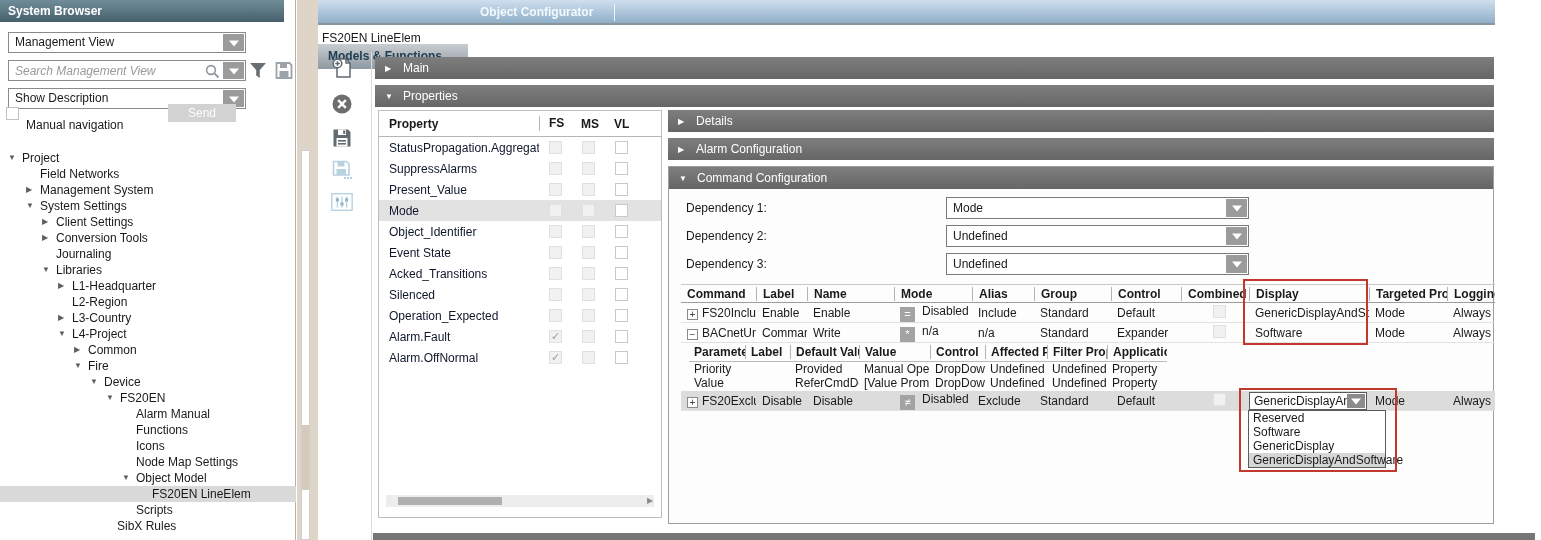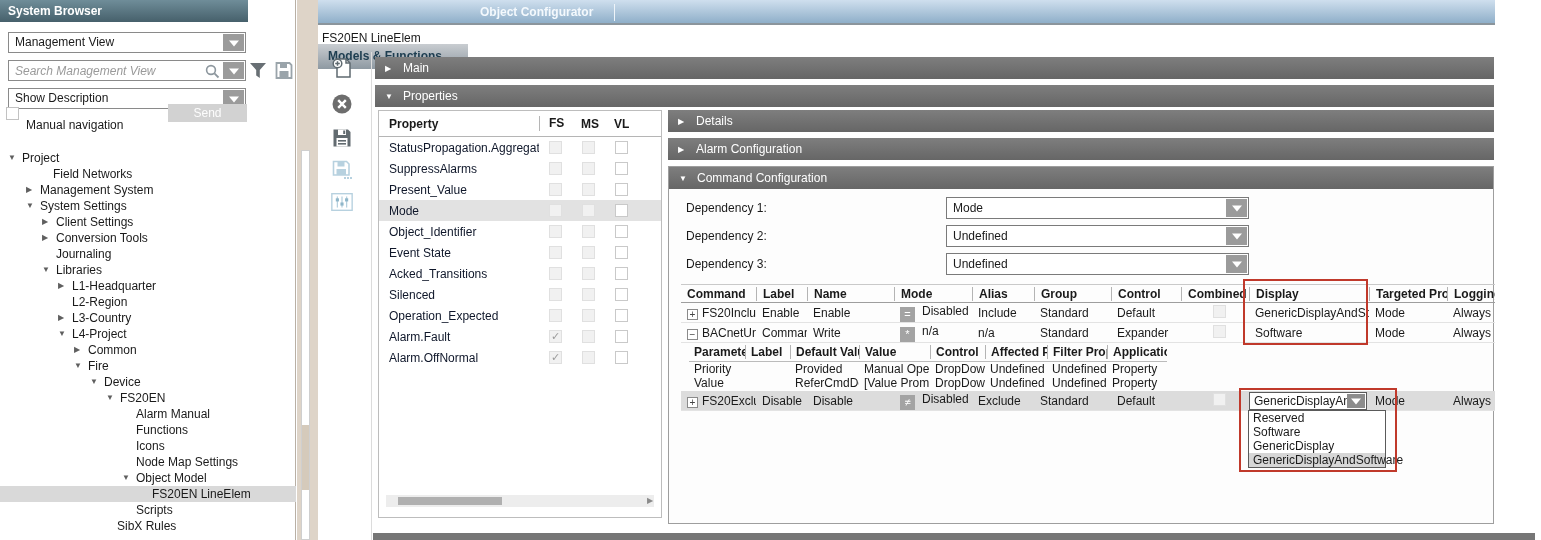--- a/index.html
+++ b/index.html
@@ -2,35 +2,35 @@
 <html><head>
 <meta charset="utf-8">
 <style>
   * { box-sizing: border-box; margin: 0; padding: 0; }
   html,body { width:1541px; height:540px; }
   body { font-family:"Liberation Sans", sans-serif; font-size:12px; color:#1a1a1a; background:#fff; position:relative; overflow:hidden; }
   .abs { position:absolute; }
 
   
   .sb-panel { left:0; top:0; width:296px; height:540px; background:#fff; border-right:1px solid #b9b0a5; }
-  .sb-header { left:0; top:0; width:248px; height:22px; background:linear-gradient(#6f8d99,#46606b); color:#fff; font-weight:bold; line-height:22px; padding-left:8px; }
+  .sb-header { left:0; top:0; width:284px; height:22px; background:linear-gradient(#6f8d99,#46606b); color:#fff; font-weight:bold; line-height:22px; padding-left:8px; }
   .combo { height:21px; border:1px solid #8a8a8a; background:#fff; line-height:19px; padding-left:6px; white-space:nowrap; overflow:hidden; }
   .dbtn { position:absolute; top:1px; right:1px; bottom:1px; width:21px; background:#9b9b9b; }
   .dbtn::after { content:""; position:absolute; left:50%; top:50%; transform:translate(-50%,-40%); border-left:5px solid transparent; border-right:5px solid transparent; border-top:6px solid #fff; }
   .sb-combo1 { left:8px; top:32px; width:238px; }
   .sb-search { left:8px; top:60px; width:238px; height:21px; border:1px solid #8a8a8a; background:#fff; }
   .sb-search input { position:absolute; left:0; top:0; width:196px; height:19px; border:0; outline:none; padding-left:6px; font:12px "Liberation Sans",sans-serif; }
   .sb-search input::placeholder { font-style:italic; color:#9a9a9a; }
   .mag { position:absolute; right:24px; top:2px; }
   .sb-combo2 { left:8px; top:88px; width:238px; }
   .funnel-ico { left:248px; top:60px; }
   .floppy-sm { left:274px; top:60px; }
   .man-cb { left:6px; top:107px; width:13px; height:13px; border:1px solid #c2c2c2; background:#fff; }
   .man-lbl { left:26px; top:118px; line-height:15px; }
-  .send-btn { left:168px; top:104px; width:79px; height:18px; background:#d2d2d2; color:#fdfdfd; border:none; font:12px "Liberation Sans",sans-serif; }
+  .send-btn { left:168px; top:104px; width:68px; height:18px; background:#d2d2d2; color:#fdfdfd; border:none; font:12px "Liberation Sans",sans-serif; }
 
   .tree { left:0; top:150px; width:296px; }
   .trow { height:16px; line-height:16px; white-space:nowrap; display:flex; align-items:center; }
   .trow .arr { display:inline-block; width:14px; font-size:8px; color:#5f5f5f; text-align:left; }
   .trow.sel { background:#d9d9d9; }
   .tree-track { left:301px; top:150px; width:9px; height:390px; background:#fff; border:1px solid #cfcfcf; }
   .tree-thumb { left:302px; top:425px; width:7px; height:65px; background:#d5cabb; }
 
   .splitter { left:297px; top:0; width:21px; height:540px; background:#ded4c8; z-index:-1; }
 
@@ -142,21 +142,21 @@
 
   <div class="abs man-cb"></div>
   <div class="abs man-lbl">Manual navigation</div>
   <button class="abs send-btn">Send</button>
 
   <div class="abs tree">
     <div class="trow" style="padding-left:8px">
         <span class="arr">▼</span>
         <span>Project</span>
       </div>
-    <div class="trow" style="padding-left:39px">
+    <div class="trow" style="padding-left:26px">
         <span class="arr"></span>
         <span>Field Networks</span>
       </div>
     <div class="trow" style="padding-left:26px">
         <span class="arr">▶</span>
         <span>Management System</span>
       </div>
     <div class="trow" style="padding-left:26px">
         <span class="arr">▼</span>
         <span>System Settings</span>

